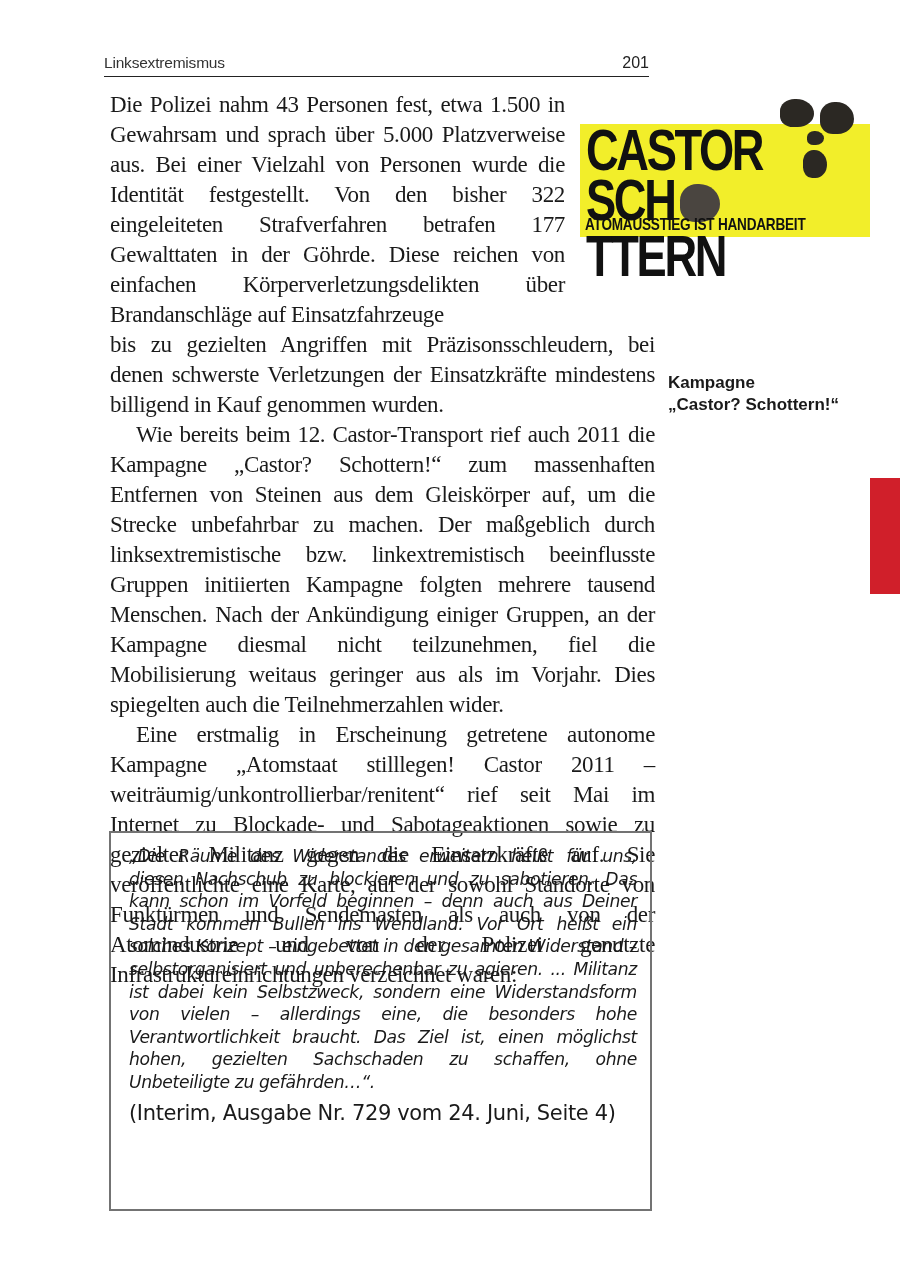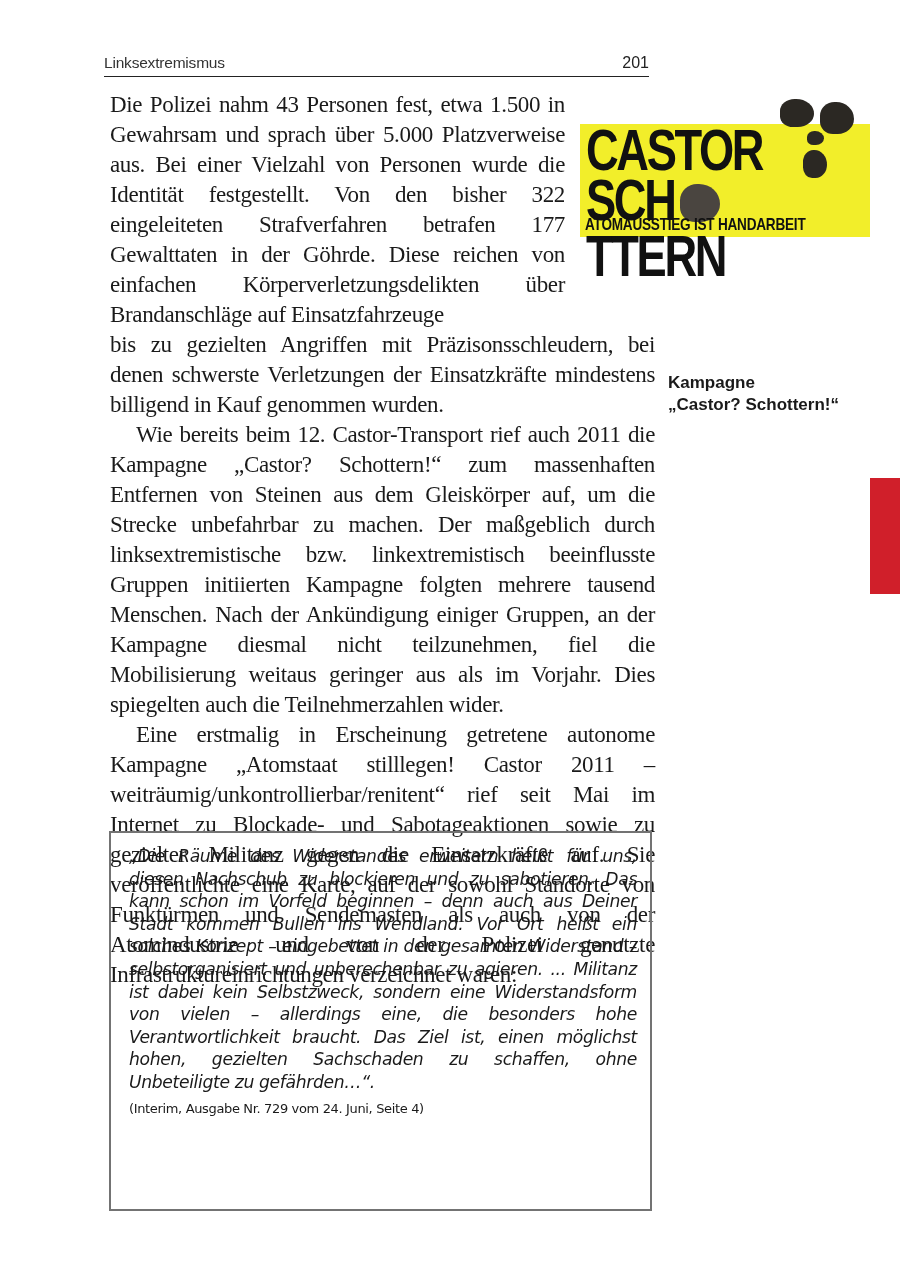--- a/index.html
+++ b/index.html
@@ -31,21 +31,21 @@
     .stone { position: absolute; background: #2b2823; border-radius: 45% 55% 50% 40%; }
     .margin-note { position: absolute; left: 668px; top: 328px; font-family: "Liberation Sans", sans-serif;
                    font-weight: bold; font-size: 17px; line-height: 22px; color: #1a1a1a; margin-top: 44px; }
     .margin-note div { white-space: nowrap; }
     .red-tab { position: absolute; left: 870px; top: 478px; width: 30px; height: 116px; background: #d01f2a; }
     .quote-box { position: absolute; left: 109px; top: 831px; width: 543px; height: 380px;
                  border: 2px solid #737373; box-sizing: border-box; }
     .quote-box .quote { position: absolute; left: 18px; top: 12px; width: 508px;
                         font-style: italic; font-size: 17.2px; line-height: 22.6px; text-align: justify;
                         letter-spacing: -0.35px; }
-    .quote-box .source { position: absolute; left: 18px; top: 268px; font-size: 13px; letter-spacing: -0.35px; }
+    .quote-box .source { position: absolute; left: 18px; top: 268px; font-size: 21px; letter-spacing: -0.35px; }
   </style>
 </head>
 <body>
 
 <div class="header">
   <span class="section">Linksextremismus</span>
   <span class="pageno">201</span>
 </div>
 
 <div class="logo">

